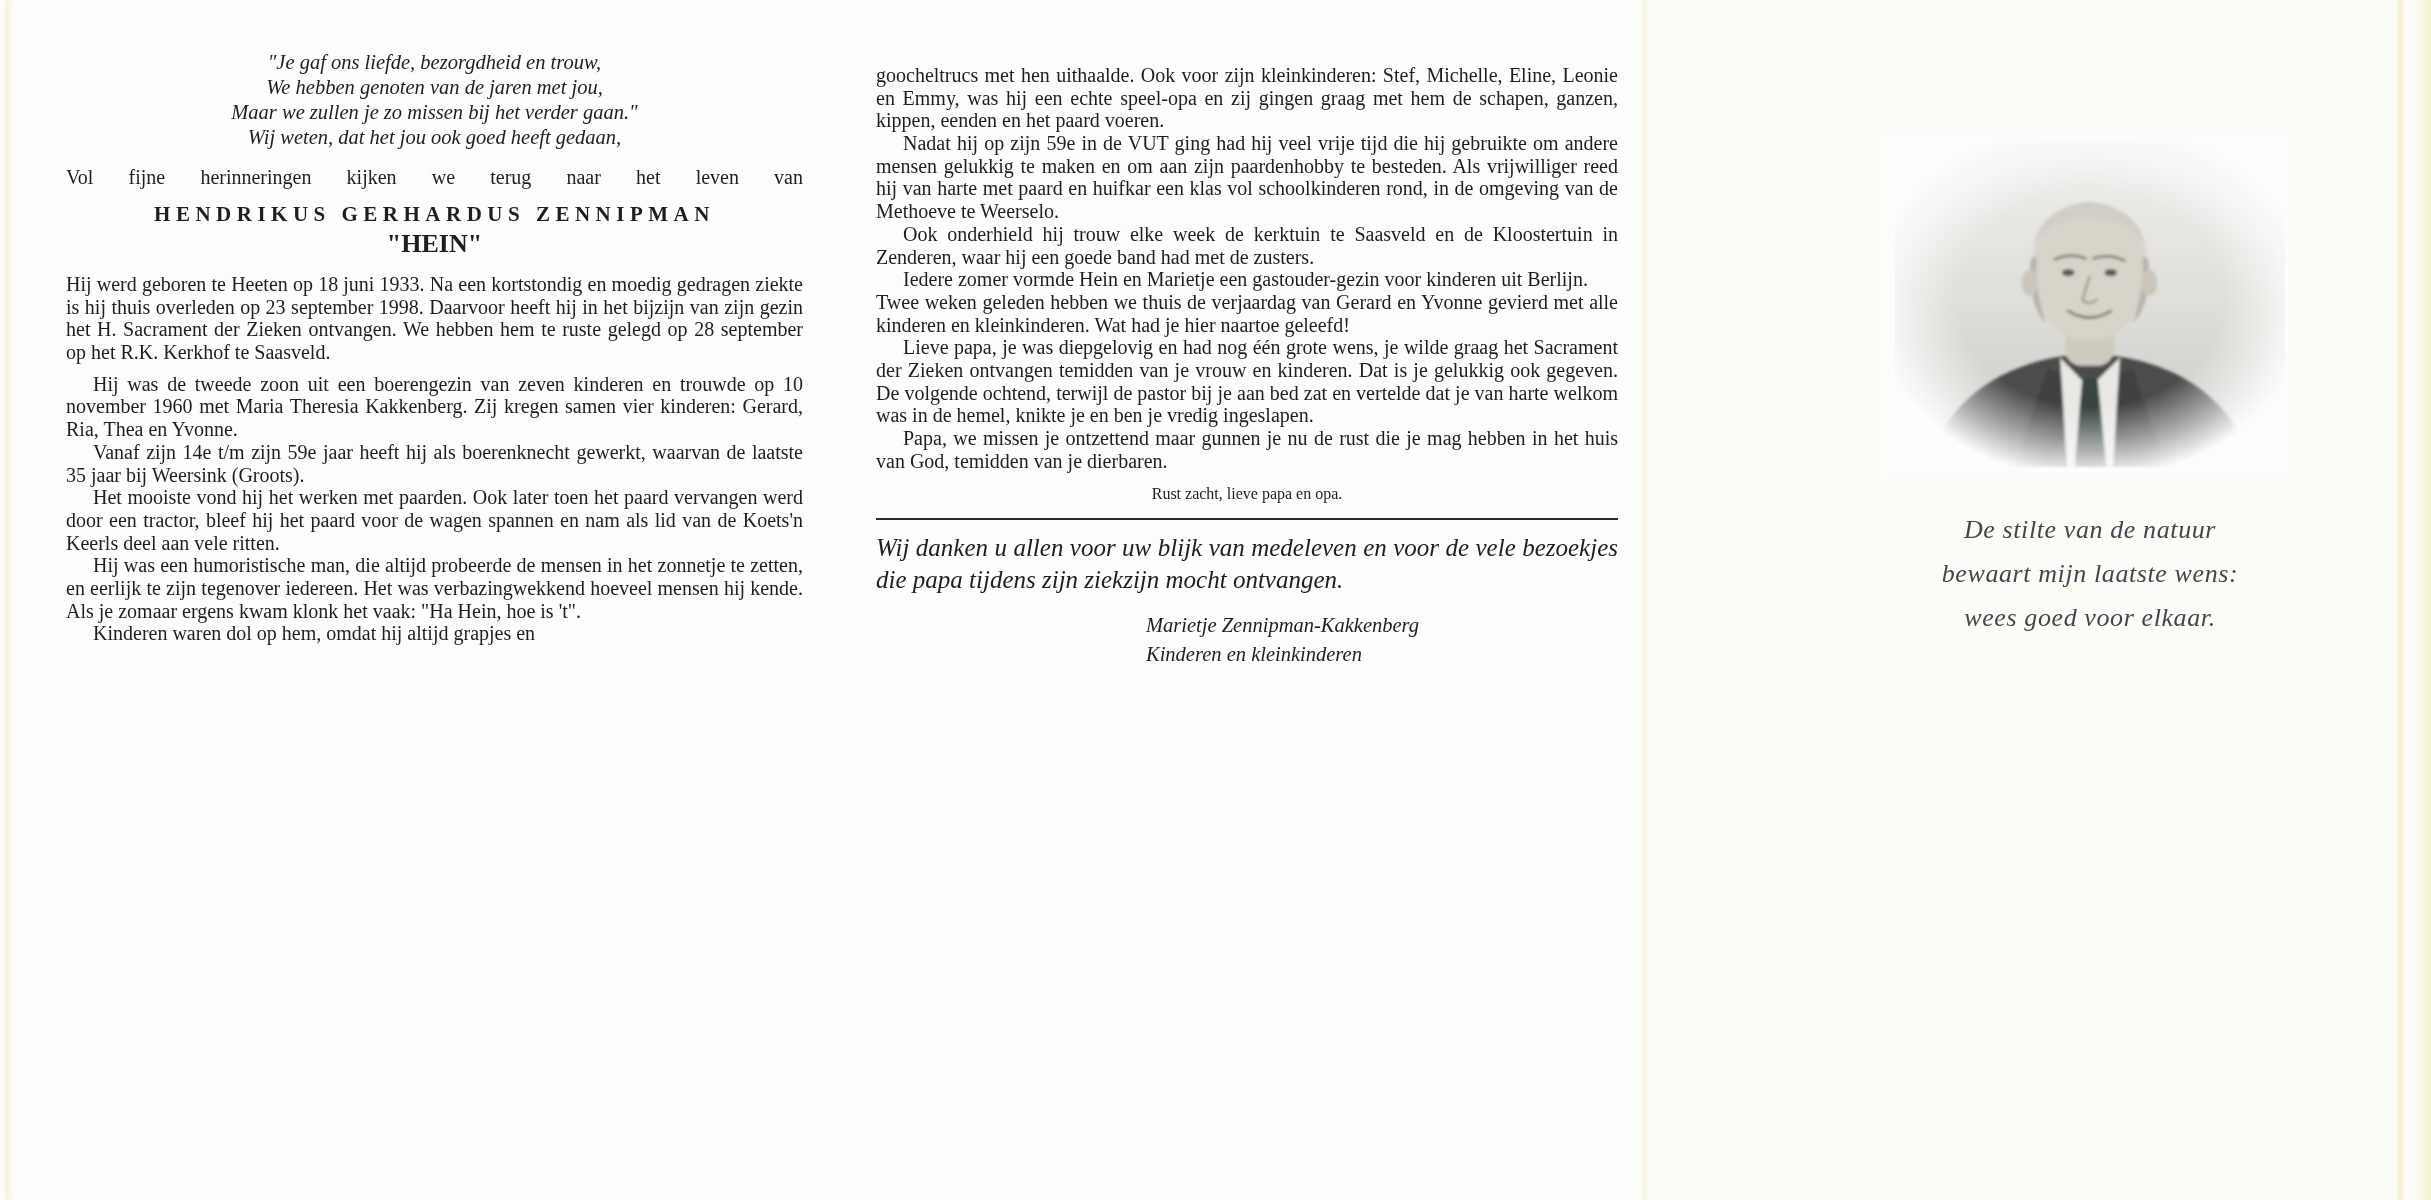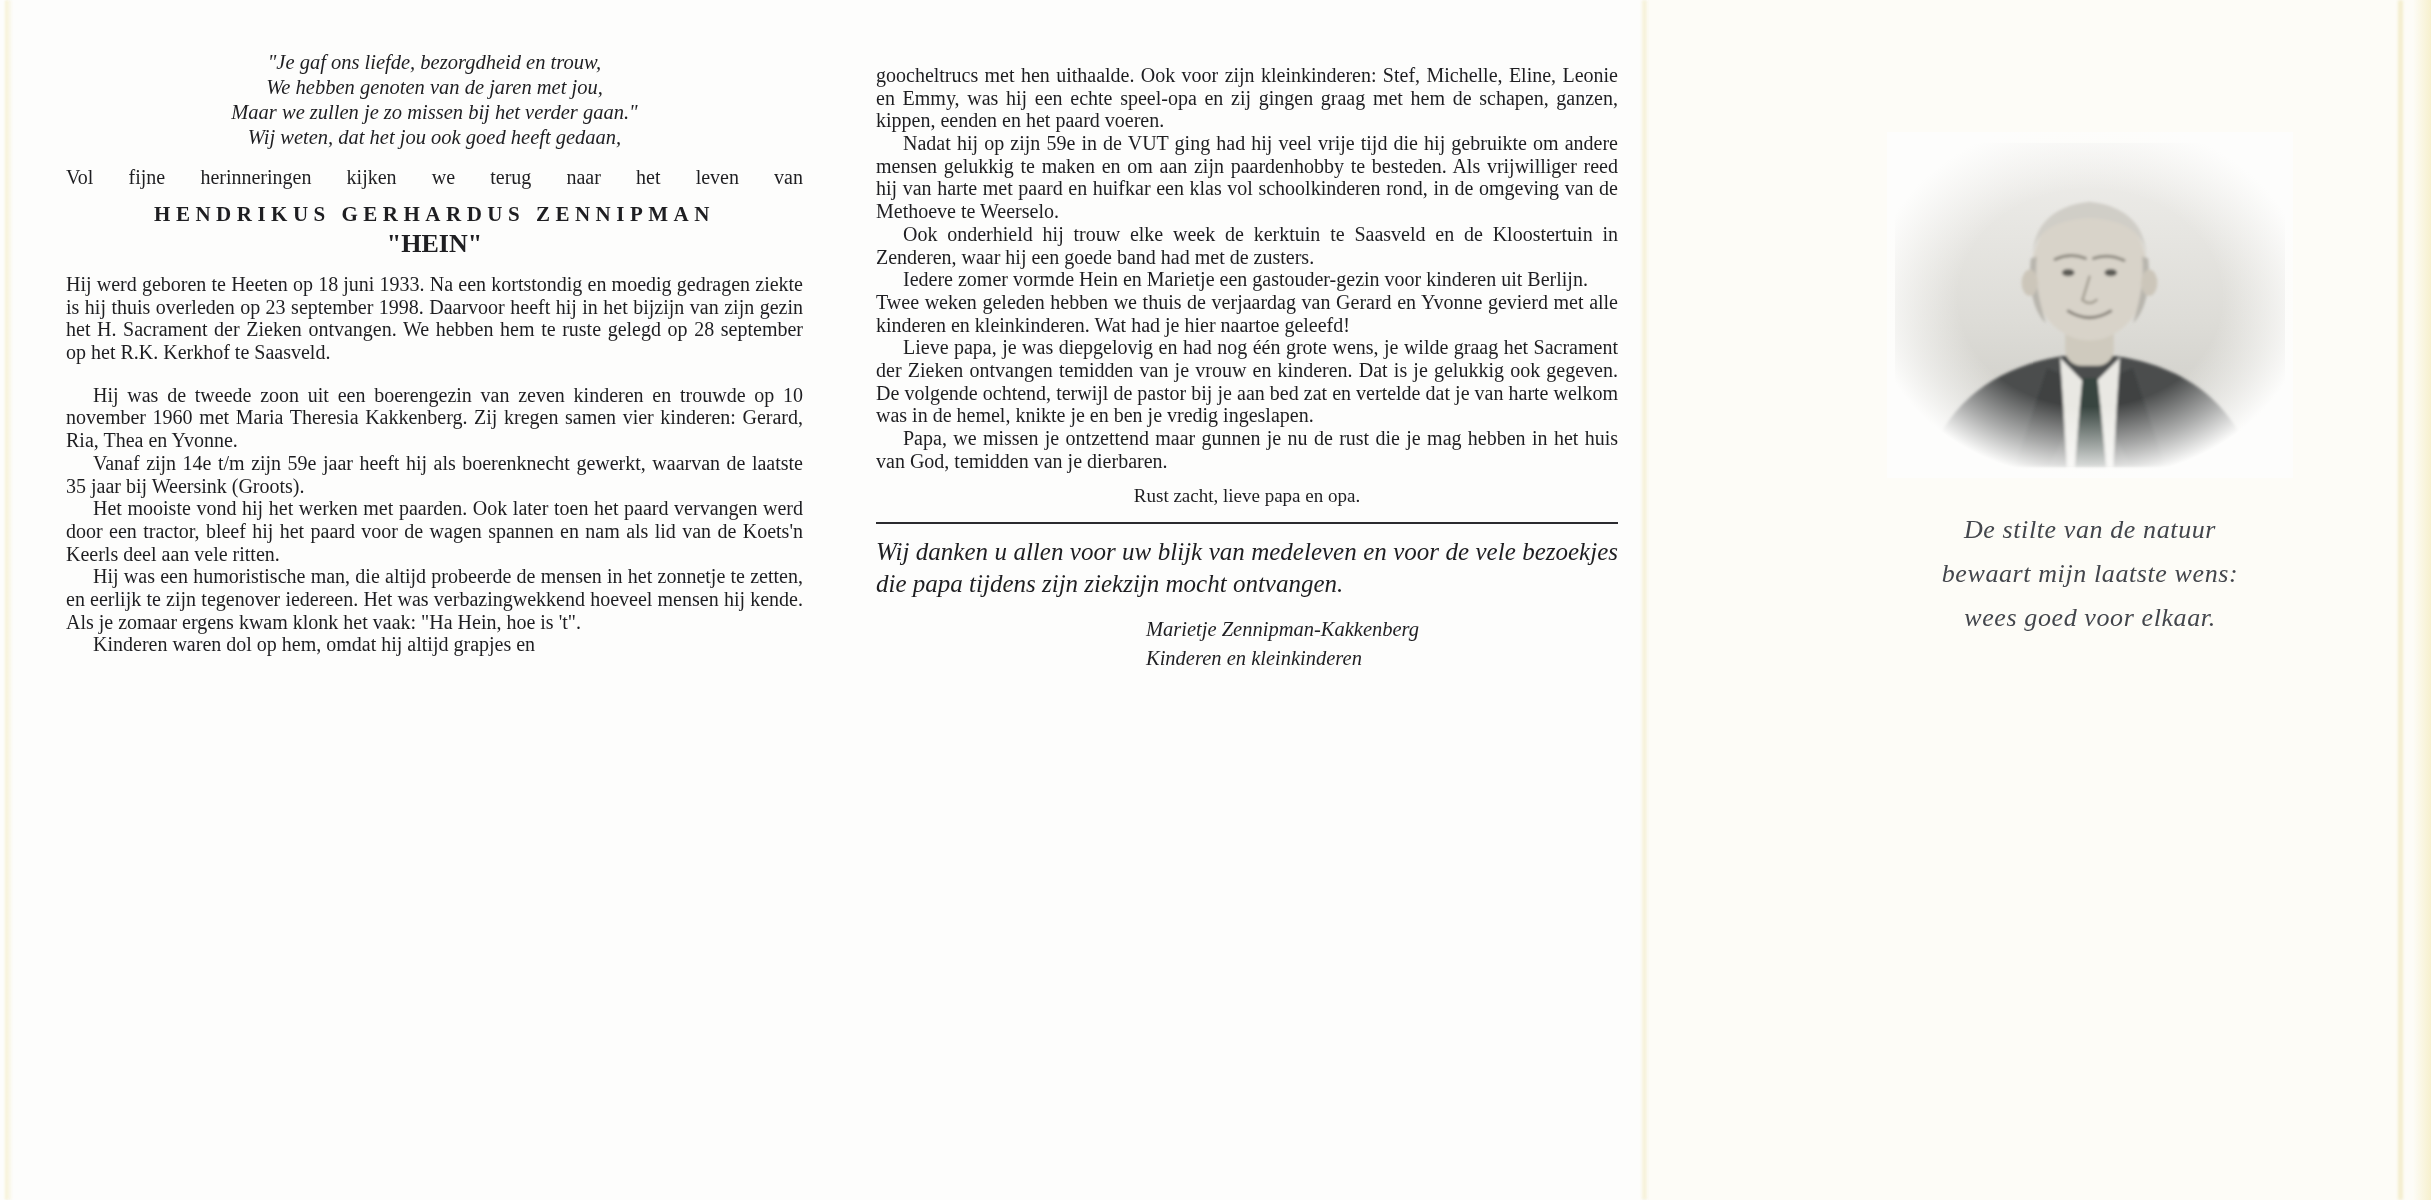--- a/index.html
+++ b/index.html
@@ -26,23 +26,23 @@
   .col-left   { left: 66px;  top: 50px; width: 737px; }
   .col-middle { left: 876px; top: 64px; width: 742px; }
 
   .poem { font-style: italic; text-align: center; font-size: 20.5px; line-height: 1.22; margin-bottom: 16px; }
   .intro { font-size: 20px; text-align: justify; text-align-last: justify; word-spacing: 2px; margin-bottom: 13px; }
   .name { font-size: 21px; font-weight: 700; text-align: center; letter-spacing: 5.5px; white-space: nowrap; }
   .nickname { font-size: 26px; font-weight: 700; text-align: center; margin-top: 2px; margin-bottom: 14px; }
 
   .body-p { font-size: 20px; line-height: 1.135; text-align: justify; }
   .body-p.indent { text-indent: 27px; }
-  .gap-after { margin-bottom: 20px; }
+  .gap-after { margin-bottom: 9px; }
 
-  .closing { font-size: 19px; text-align: center; margin: 13px 0 15px; }
+  .closing { font-size: 16px; text-align: center; margin: 13px 0 15px; }
   .rule { border: none; border-top: 2px solid #2b2b2f; margin: 0 0 12px; width: 100%; }
   .thanks { font-size: 25px; font-style: italic; text-align: justify; line-height: 1.25; }
   .signature { font-size: 20.5px; font-style: italic; text-align: left; line-height: 1.4; margin-top: 16px; padding-left: 270px; }
 
   
   .panel-right { position: absolute; left: 1840px; top: 140px; width: 500px; }
   .photo { position: relative; width: 390px; height: 330px; margin: 0 auto; }
   .photo svg { display: block; width: 100%; height: 100%; }
   .photo .vignette {
     position: absolute; inset: -8px;

